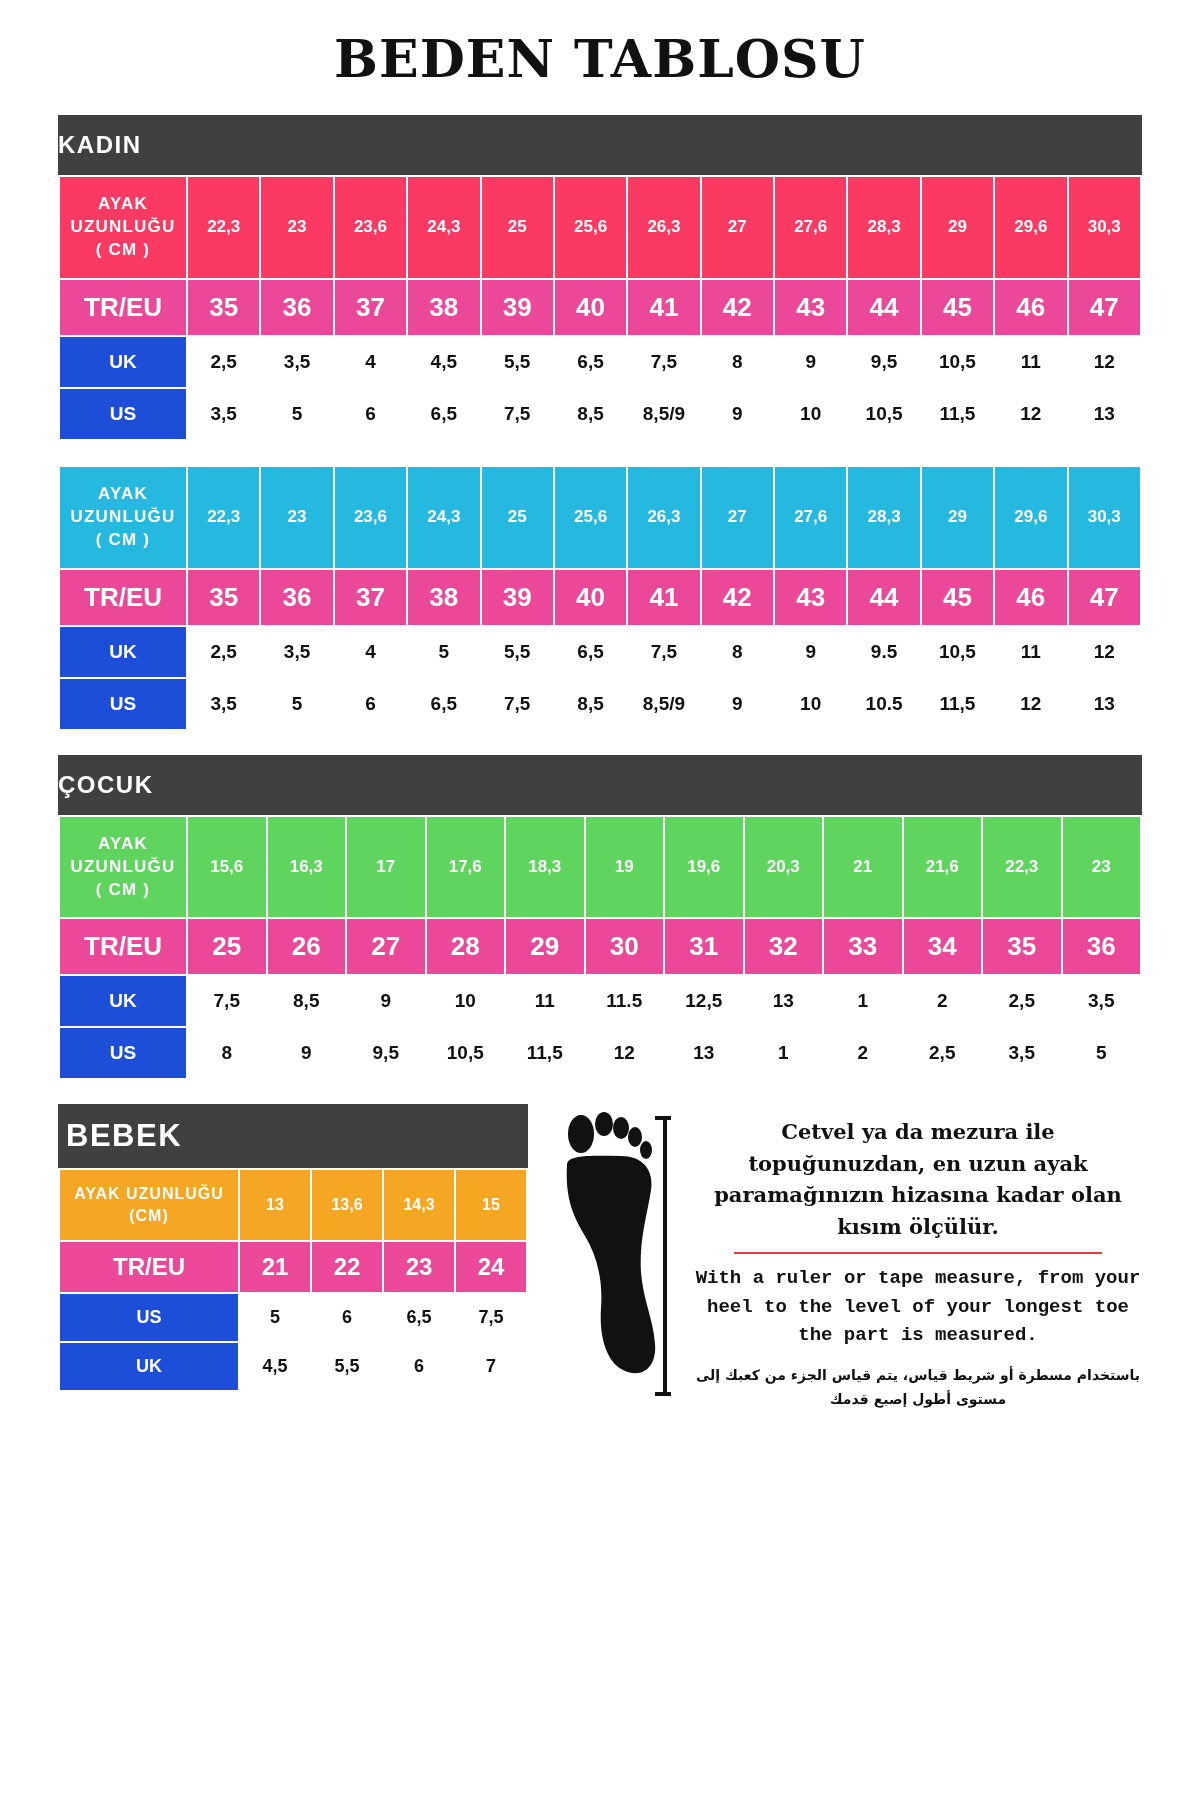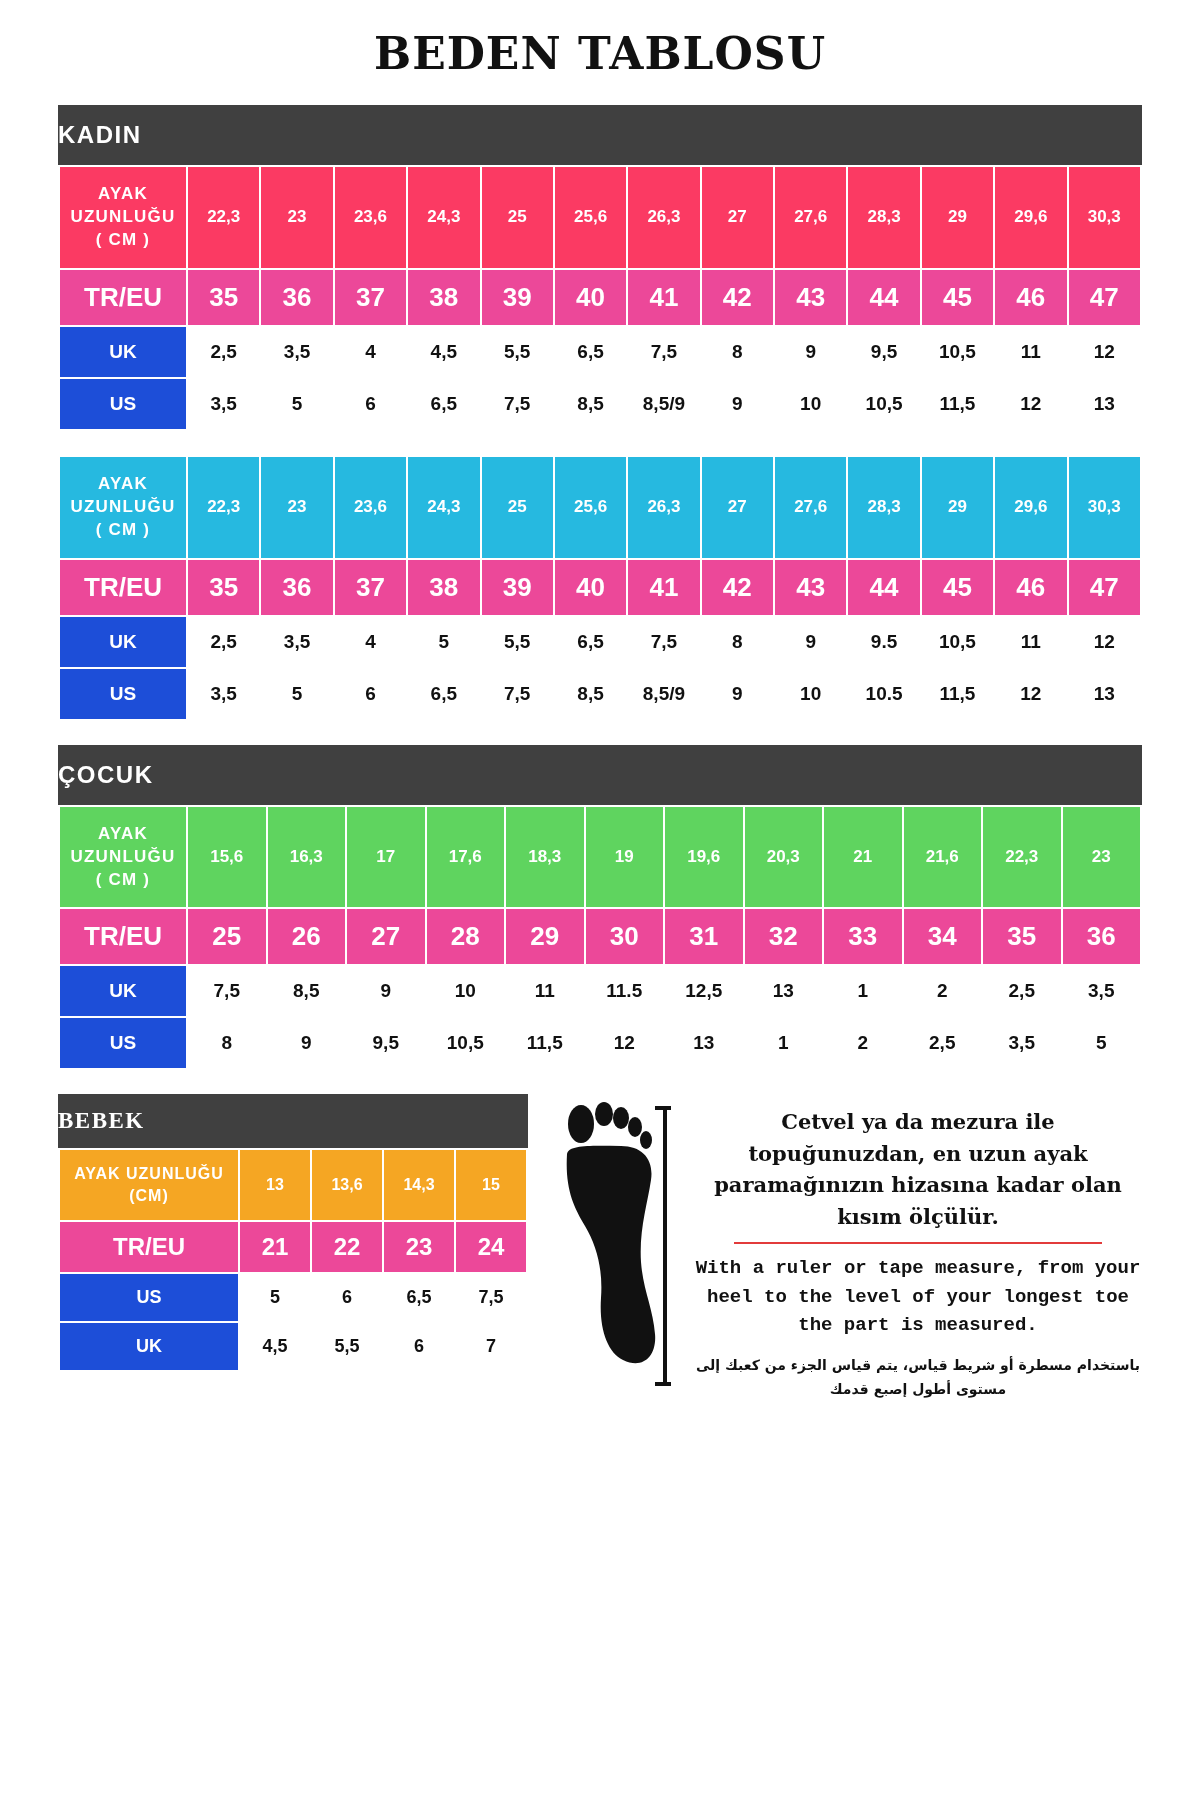--- a/index.html
+++ b/index.html
@@ -10,21 +10,21 @@
   }
   body {
     width: 1200px;
     min-height: 1800px;
     padding: 18px 58px 30px 58px;
   }
   .page-title {
     text-align: center;
     font-family: "DejaVu Serif", serif;
     font-weight: bold;
-    font-size: 44px;
+    font-size: 52px;
     letter-spacing: 1px;
     color: #111111;
     margin: 10px 0 26px 0;
   }
   .table-block { margin-bottom: 24px; }
   .band {
     background: #404040;
     color: #ffffff;
     text-align: left;
     font-weight: bold;
@@ -78,21 +78,21 @@
   .val-row td { background: #ffffff; color: #111111; font-size: 19px; padding: 14px 2px; }
   .val-row td.lbl { background: #1d4ed8; color: #ffffff; }
 
   .bottom {
     display: flex;
     gap: 18px;
     align-items: flex-start;
     margin-top: 6px;
   }
   .bebek-wrap { width: 470px; flex: 0 0 470px; }
-  .bebek-wrap .band { font-size: 23px; padding: 14px 0; font-family: Liberation Serif, serif; }
+  .bebek-wrap .band { font-size: 31px; padding: 14px 8px; }
   .bebek-wrap .lbl { width: 180px; }
   .bebek-wrap .lbl-len { font-size: 11px; letter-spacing: 1px; }
   .bebek-wrap .lbl-tr { font-size: 23px; }
   .bebek-wrap .lbl-sm { font-size: 17px; }
   .bebek-wrap .len-row td { font-size: 16px; padding: 13px 2px; }
   .bebek-wrap .tr-row td { font-size: 24px; padding: 11px 2px; }
   .bebek-wrap .val-row td { font-size: 18px; padding: 13px 2px; }
 
   .foot-area {
     flex: 0 0 130px;

